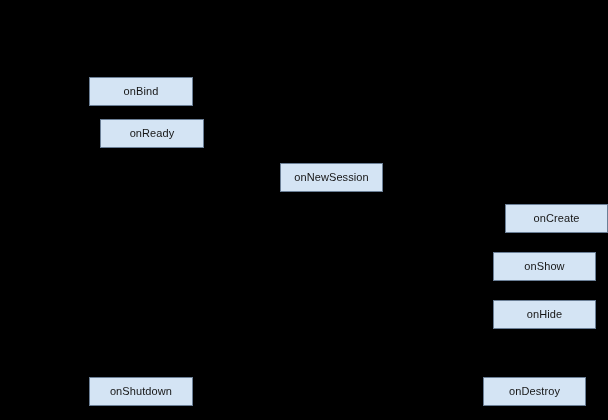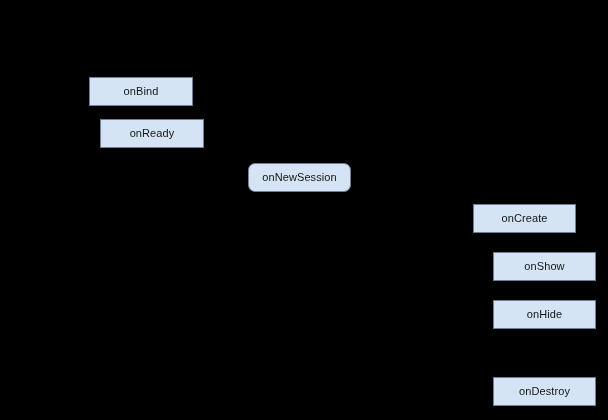--- a/index.html
+++ b/index.html
@@ -42,34 +42,37 @@
 <div id="diagram-canvas" style="width: 608px; height: 420px; background: rgb(0, 0, 0);">
 
   <div class="node-box" style="left: 89px; top: 77px; width: 104px; height: 29px; background: rgb(212, 228, 244); border-color: rgb(107, 127, 150); color: rgb(21, 21, 21);">
     <span class="node-label">onBind</span>
   </div>
 
   <div class="node-box" style="left: 89px; top: 119px; width: 104px; height: 29px; background: rgb(212, 228, 244); border-color: rgb(107, 127, 150); color: rgb(21, 21, 21); margin-left: 11px;">
     <span class="node-label">onReady</span>
   </div>
 
-  <div class="node-box" style="left: 248px; top: 163px; width: 103px; height: 29px; background: rgb(212, 228, 244); border-color: rgb(107, 127, 150); color: rgb(21, 21, 21); border-radius: 7px;">
+  <div class="node-box" style="left: 280px; top: 163px; width: 103px; height: 29px; background: rgb(212, 228, 244); border-color: rgb(107, 127, 150); color: rgb(21, 21, 21);">
     <span class="node-label">onNewSession</span>
   </div>
 
-  <div class="node-box" style="left: 473px; top: 204px; width: 103px; height: 29px; background: rgb(212, 228, 244); border-color: rgb(107, 127, 150); color: rgb(21, 21, 21);">
+  <div class="node-box" style="left: 505px; top: 204px; width: 103px; height: 29px; background: rgb(212, 228, 244); border-color: rgb(107, 127, 150); color: rgb(21, 21, 21);">
     <span class="node-label">onCreate</span>
   </div>
 
   <div class="node-box" style="left: 493px; top: 300px; width: 103px; height: 29px; background: rgb(212, 228, 244); border-color: rgb(107, 127, 150); color: rgb(21, 21, 21);">
     <span class="node-label">onHide</span>
   </div>
 
   <div class="node-box" style="left: 493px; top: 252px; width: 103px; height: 29px; background: rgb(212, 228, 244); border-color: rgb(107, 127, 150); color: rgb(21, 21, 21);">
     <span class="node-label">onShow</span>
   </div>
 
+  <div class="node-box" style="left: 89px; top: 377px; width: 104px; height: 29px; background: rgb(212, 228, 244); border-color: rgb(107, 127, 150); color: rgb(21, 21, 21);">
+    <span class="node-label">onShutdown</span>
+  </div>
 
-  <div class="node-box" style="left: 493px; top: 377px; width: 103px; height: 29px; background: rgb(212, 228, 244); border-color: rgb(107, 127, 150); color: rgb(21, 21, 21);">
+  <div class="node-box" style="left: 483px; top: 377px; width: 103px; height: 29px; background: rgb(212, 228, 244); border-color: rgb(107, 127, 150); color: rgb(21, 21, 21);">
     <span class="node-label">onDestroy</span>
   </div>
 
 </div>
 
 </body></html>

